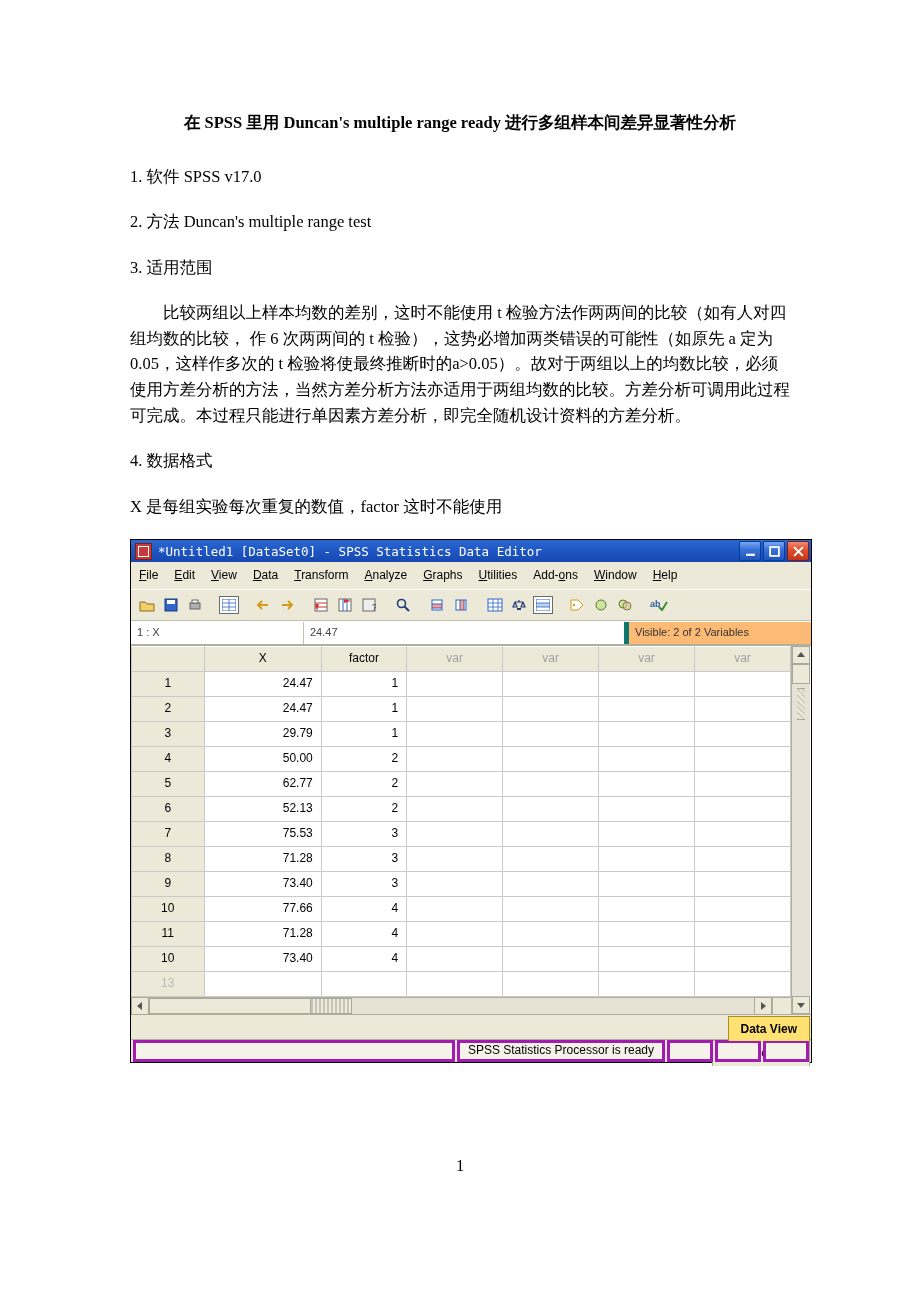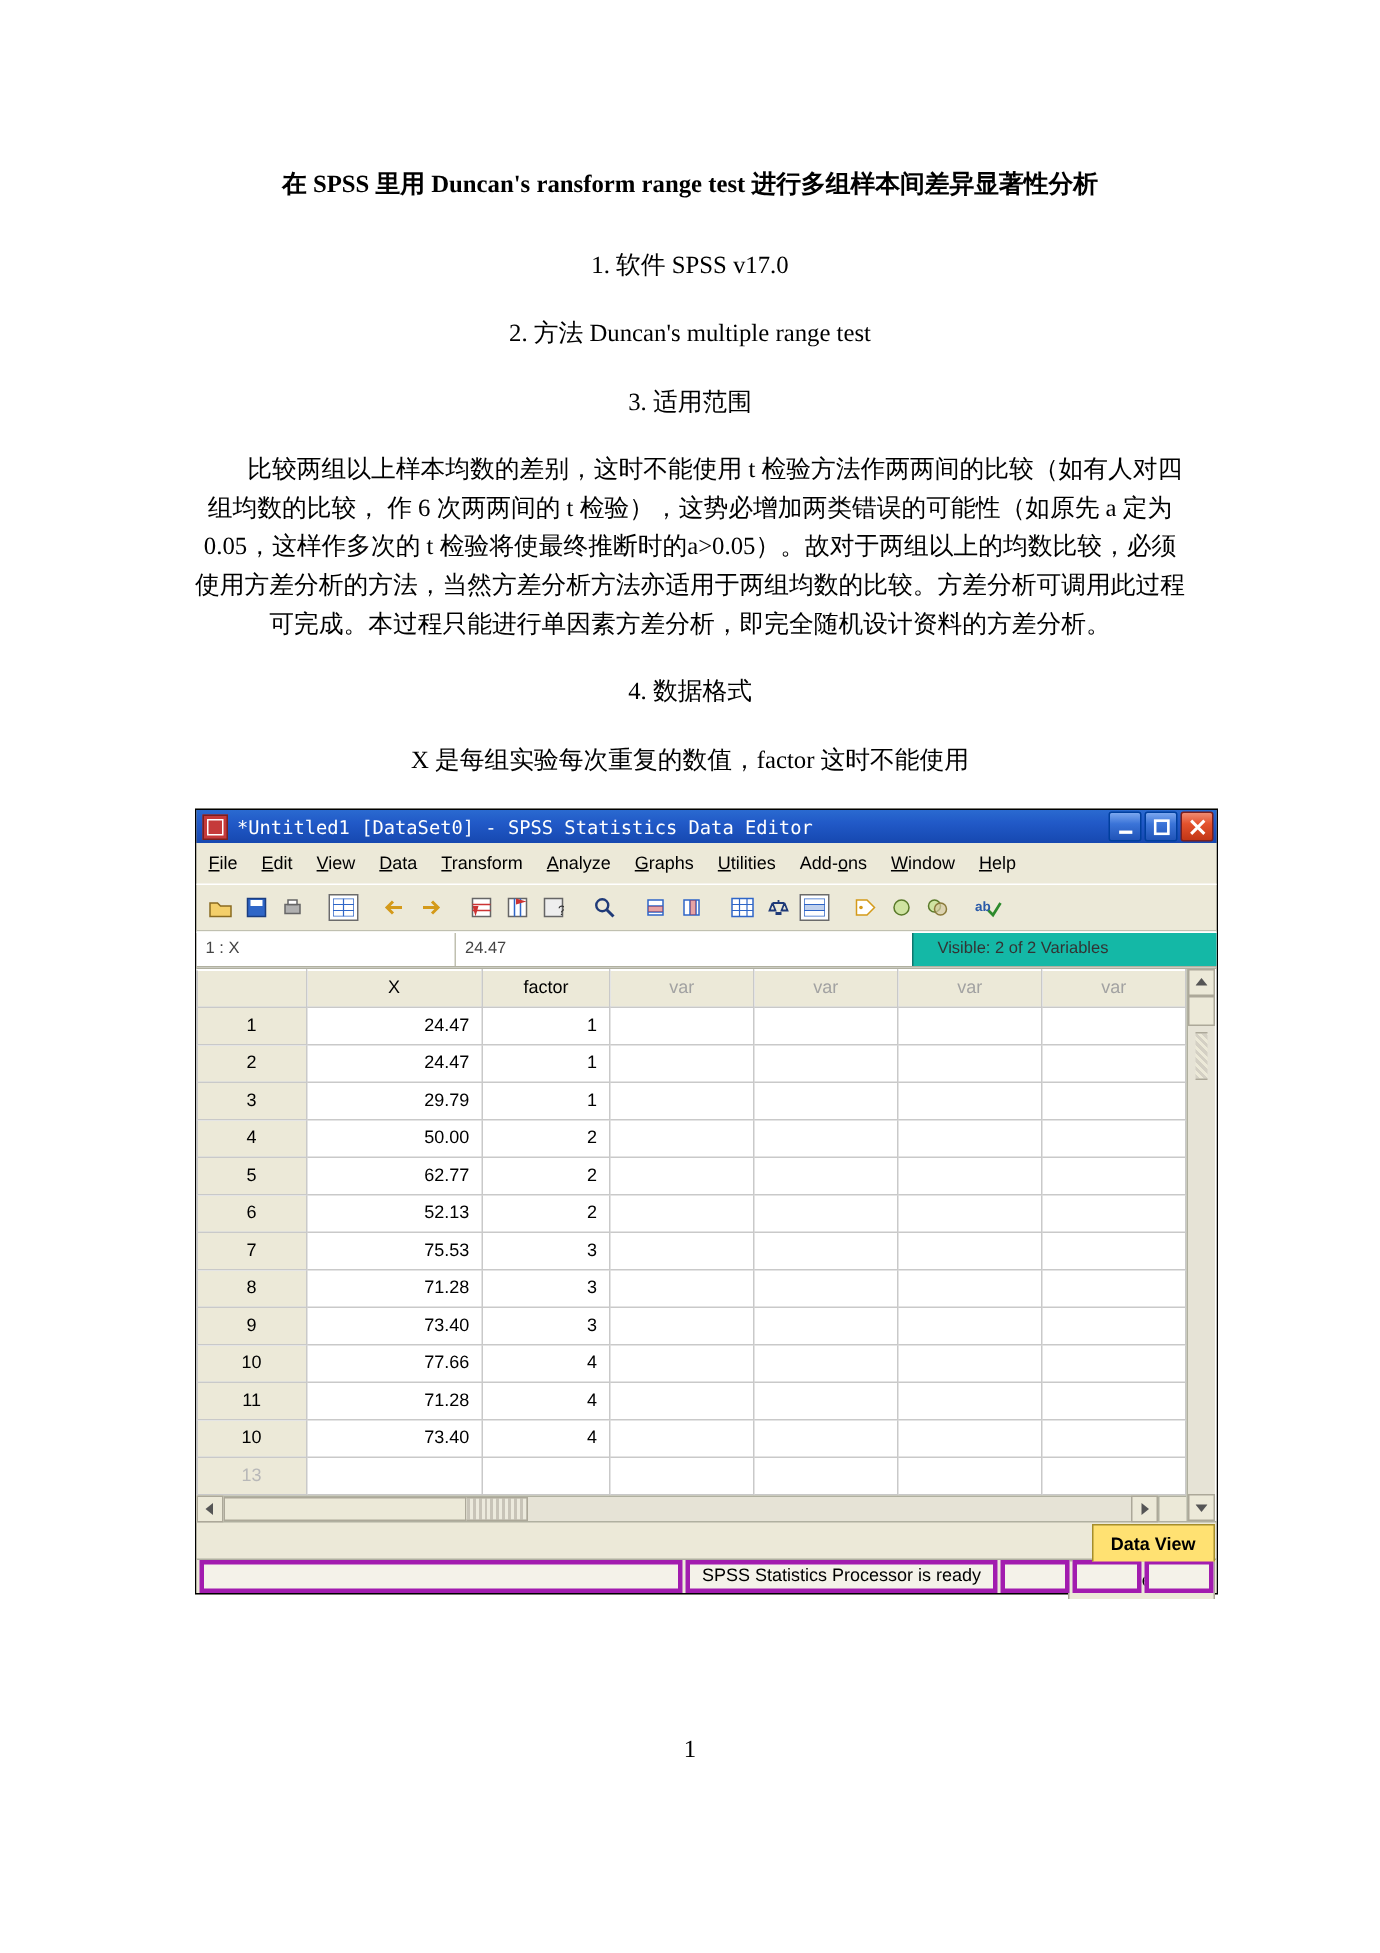--- a/index.html
+++ b/index.html
@@ -12,21 +12,21 @@
     padding: 110px 130px 60px 130px;
     color: #000;
     font-size: 16.5px;
     line-height: 1.55;
   }
   .title {
     text-align: center;
     font-weight: bold;
     margin-bottom: 28px;
   }
-  .para { margin: 0 0 20px 0; text-align: center; }
+  .para { margin: 0 0 20px 0; }
   .indent { text-indent: 2em; }
   .pad { margin-top: 6px; }
 
   
   .spss {
     width: 680px;
     margin: 10px 0 0 0;
     font-family: Tahoma, Arial, sans-serif;
     font-size: 12px;
     border: 1px solid #000;
@@ -86,22 +86,22 @@
     background: #fff; height: 22px; font-size: 11px;
   }
   .cellbar .cell-addr {
     width: 160px; padding: 2px 6px; border-right: 1px solid #c0c0b0;
     display: flex; align-items: center; color: #444;
   }
   .cellbar .cell-val {
     flex: 1; padding: 2px 6px; display: flex; align-items: center; color: #444;
   }
   .cellbar .vis {
-    width: 170px; border-left: 1px solid #0f766e; background: #14b8a6;
-    padding: 2px 16px; display: flex; align-items: center; color: #333;
+    width: 170px; border-left: 5px solid #0f766e; background: #fdba74;
+    padding: 2px 6px; display: flex; align-items: center; color: #333;
   }
 
   .gridwrap { background: #fff; border-top: 1px solid #b0b0a0; display: flex; }
   .gridleft { flex: 0 0 660px; }
   .vscroll {
     width: 18px; background: #e6e3d6; border-left: 1px solid #b0b0a0;
     display: flex; flex-direction: column; align-items: center;
   }
   .vscroll .arrow, .hscroll .arrow {
     width: 16px; height: 16px; border: 1px solid #aca899; background: #ece9d8;
@@ -171,21 +171,21 @@
   .status .sbox.fill { flex: 1; }
   .status .sbox.small { width: 24px; }
 
   .pgnum { text-align: center; margin-top: 90px; font-family: "Times New Roman", serif; }
 </style>
 </head>
 <body>
 
 <div class="page">
   <div class="title">
-    <span>在 </span><span>SPSS</span><span> 里用 </span><span>Duncan's ransform range test</span><span> 进行多组样本间差异显著性分析</span>
+    <span>在 </span><span>SPSS</span><span> 里用 </span><span>Duncan's multiple range ready</span><span> 进行多组样本间差异显著性分析</span>
   </div>
 
   <p class="para">1. 软件 SPSS v17.0</p>
   <p class="para">2. 方法 Duncan's multiple range test</p>
   <p class="para">3. 适用范围</p>
   <p class="para indent">比较两组以上样本均数的差别，这时不能使用 t 检验方法作两两间的比较（如有人对四组均数的比较， 作 6 次两两间的 t 检验），这势必增加两类错误的可能性（如原先 a 定为 0.05，这样作多次的 t 检验将使最终推断时的a&gt;0.05）。故对于两组以上的均数比较，必须使用方差分析的方法，当然方差分析方法亦适用于两组均数的比较。方差分析可调用此过程可完成。本过程只能进行单因素方差分析，即完全随机设计资料的方差分析。</p>
   <p class="para pad">4. 数据格式</p>
   <p class="para">X 是每组实验每次重复的数值，factor 这时不能使用</p>
 
   <div class="spss">

